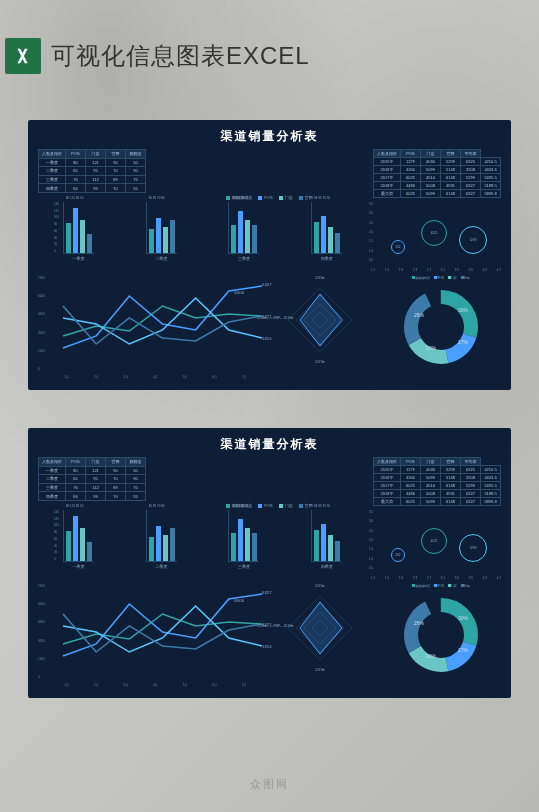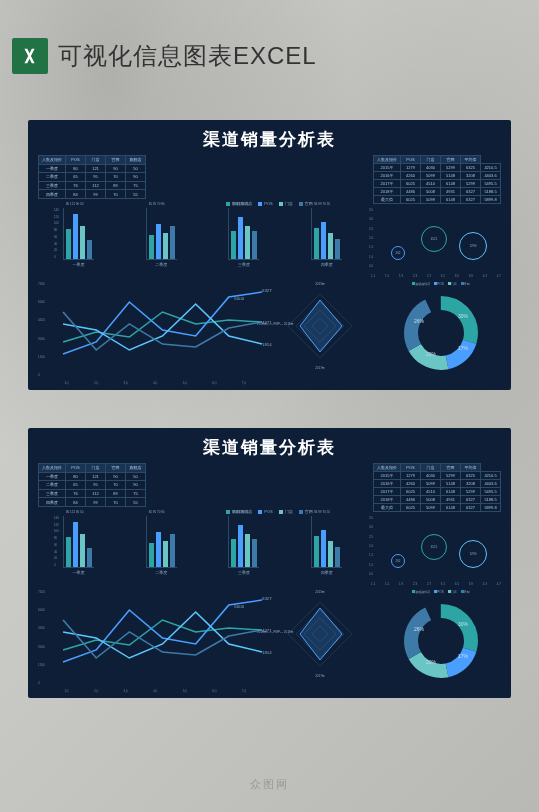--- a/index.html
+++ b/index.html
@@ -1,25 +1,25 @@
 <!DOCTYPE html>
 <html><head>
 <meta charset="utf-8">
 <style>
 *{margin:0;padding:0;box-sizing:border-box}
 body{width:539px;height:812px;background:linear-gradient(135deg,#d0d0cc 0%,#c8c8c4 50%,#b8b8b4 100%);font-family:'Microsoft YaHei',Arial,sans-serif;position:relative;overflow:hidden}
 .shadow-overlay{position:absolute;inset:0;background:radial-gradient(ellipse at 20% 10%,rgba(0,0,0,.15),transparent 40%),radial-gradient(ellipse at 80% 30%,rgba(0,0,0,.1),transparent 50%);pointer-events:none}
-.header{position:absolute;top:38px;left:12px;display:flex;align-items:center;gap:10px}
+.header{position:absolute;top:38px;left:5px;display:flex;align-items:center;gap:10px}
 .excel-icon{width:36px;height:36px;background:#217346;display:flex;align-items:center;justify-content:center;border-radius:2px}
 .excel-icon svg{width:22px;height:22px}
 .header-title{font-size:24px;font-weight:500;color:#333;letter-spacing:1px}
 .dashboard{position:absolute;left:28px;width:483px;height:270px;background:#0d1e36;border-radius:2px;padding:8px 10px}
 .dash1{top:120px}
 .dash2{top:428px}
-.dash-title{color:#fff;font-size:17px;font-weight:600;text-align:center;margin-bottom:4px;letter-spacing:2px}
+.dash-title{color:#fff;font-size:12px;font-weight:600;text-align:center;margin-bottom:4px;letter-spacing:2px}
 .row1{display:flex;gap:8px;height:44px}
 .table{border-collapse:collapse;font-size:4px;color:#a8c5e0}
 .table td,.table th{border:1px solid #2a4a6a;padding:1px 3px;text-align:center;min-width:20px;height:7px}
 .table th{background:#1a3352;font-weight:400}
 .legend{display:flex;gap:6px;justify-content:center;font-size:4px;color:#8aa5c0;margin:2px 0}
 .legend span{display:flex;align-items:center;gap:2px}
 .legend .sq{width:4px;height:4px;display:inline-block}
 .row2{display:flex;gap:4px;height:70px;margin-top:2px}
 .bar-charts{flex:1;display:flex;gap:2px}
 .bar-group{flex:1;display:flex;flex-direction:column;align-items:center}

